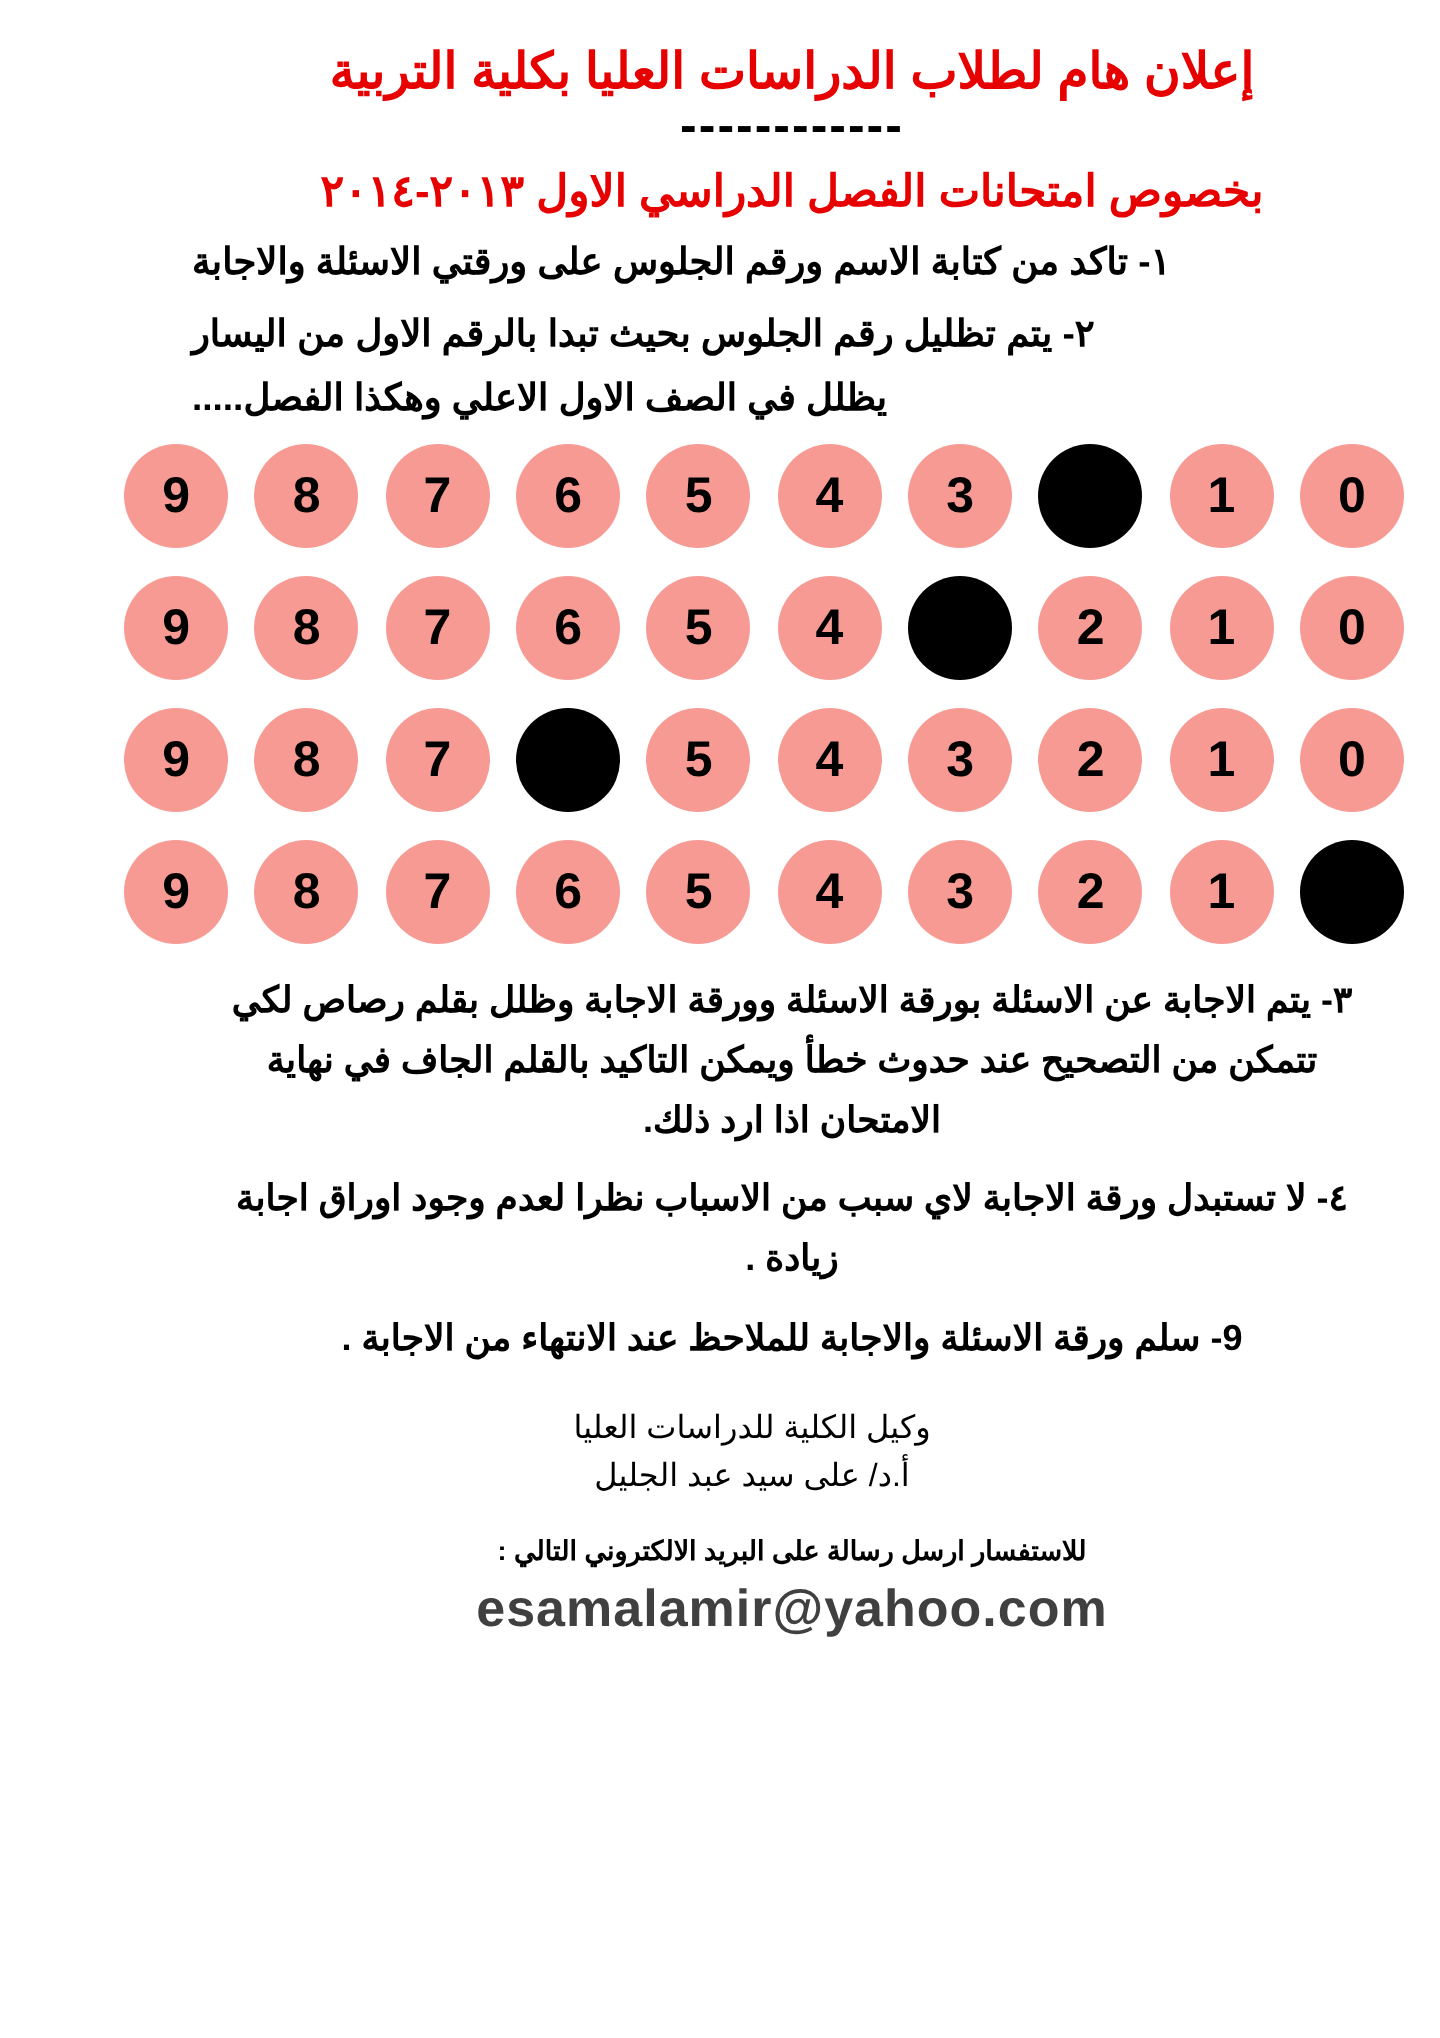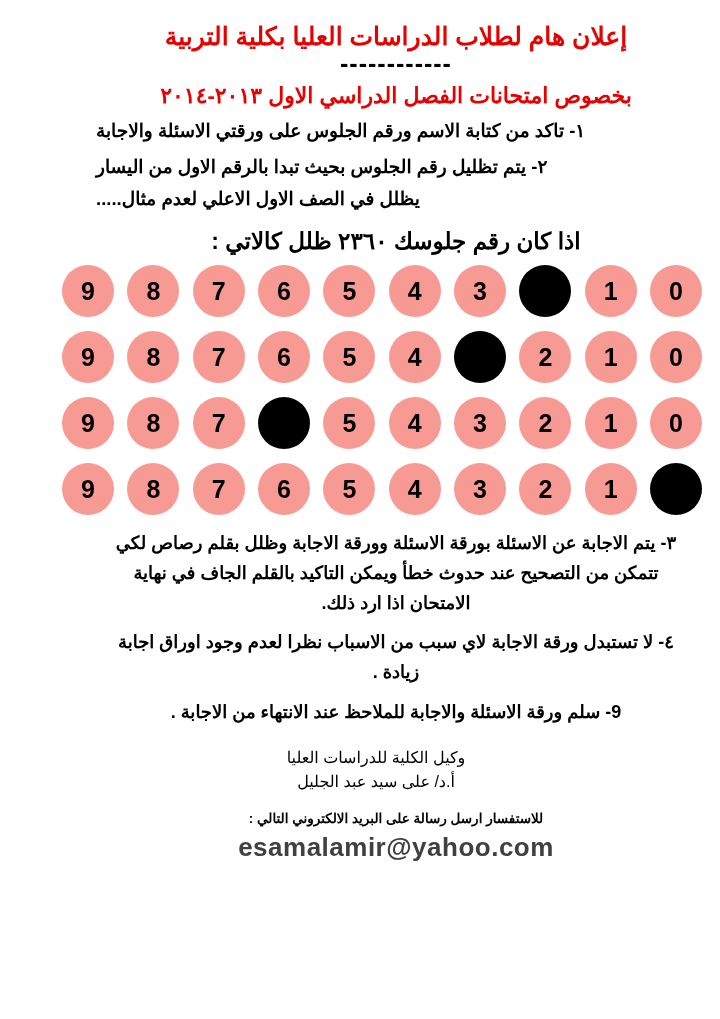--- a/index.html
+++ b/index.html
@@ -125,23 +125,22 @@
 
 <div class="page">
 
   <div class="title">إعلان هام لطلاب الدراسات العليا بكلية التربية</div>
   <div class="dashes">------------</div>
   <div class="subtitle">بخصوص امتحانات الفصل الدراسي الاول ٢٠١٣-٢٠١٤</div>
 
   <div class="rule-line">١- تاكد من كتابة الاسم ورقم الجلوس على ورقتي الاسئلة والاجابة</div>
 
   <div class="rule-line tight">٢- يتم تظليل رقم الجلوس بحيث تبدا بالرقم الاول من اليسار</div>
-  <div class="rule-line tight">يظلل في الصف الاول الاعلي لعدم مثال.....</div>
-
-  <div class="example-line">اذا كان رقم جلوسك   ٢٣٦٠ ظلل كالاتي :</div>
+  <div class="rule-line tight">يظلل في الصف الاول الاعلي وهكذا الفصل.....</div>
+
 
   <div class="bubble-grid">
 
     <div class="bubble-row">
       <div class="bubble">0</div>
       <div class="bubble">1</div>
       <div class="bubble filled">2</div>
       <div class="bubble">3</div>
       <div class="bubble">4</div>
       <div class="bubble">5</div>

